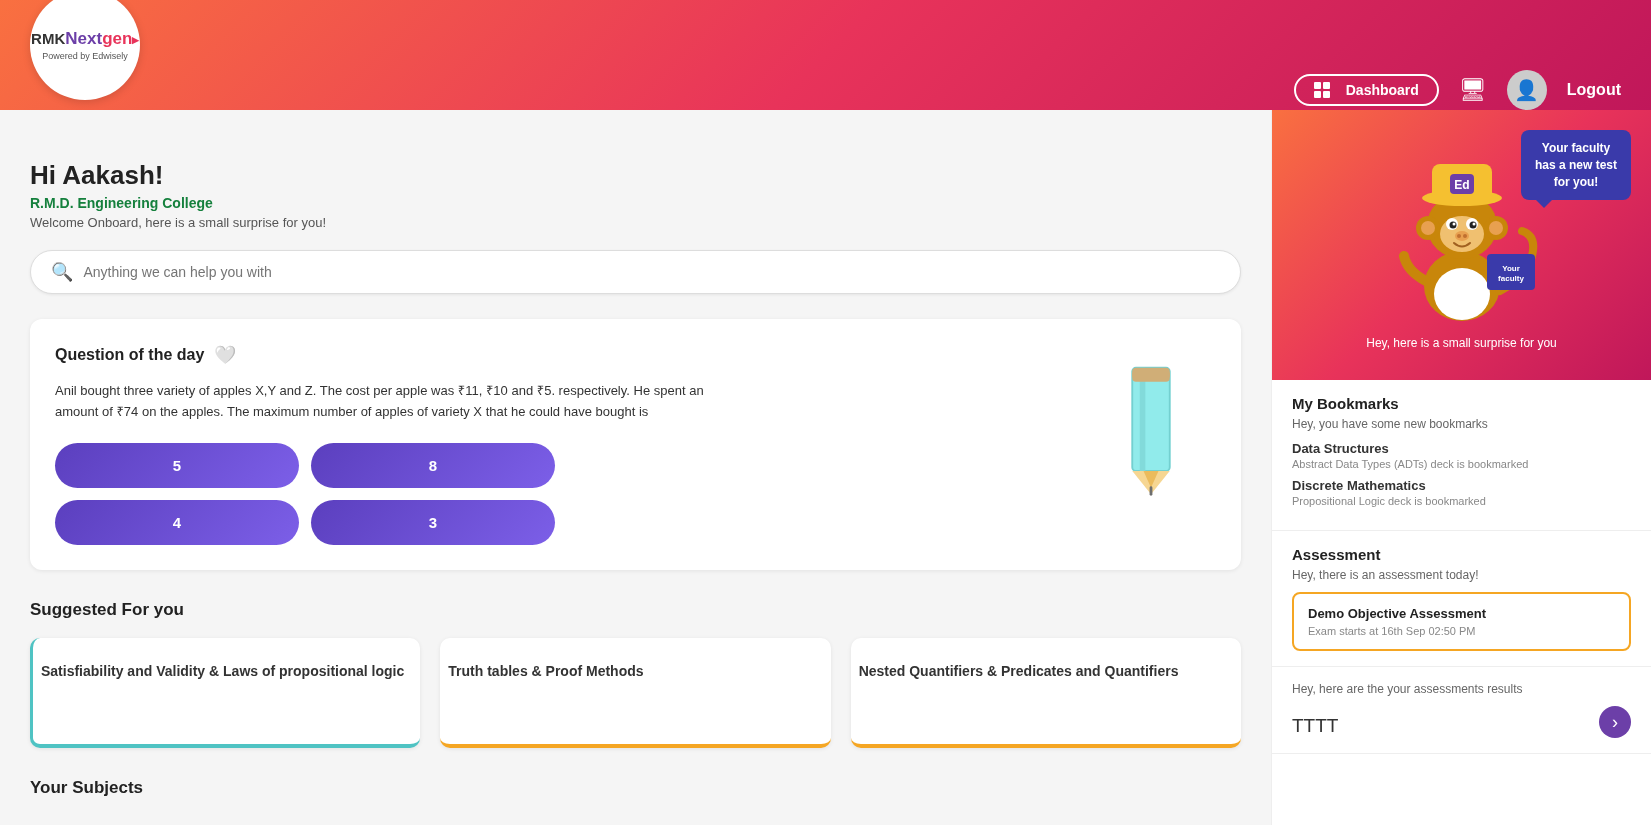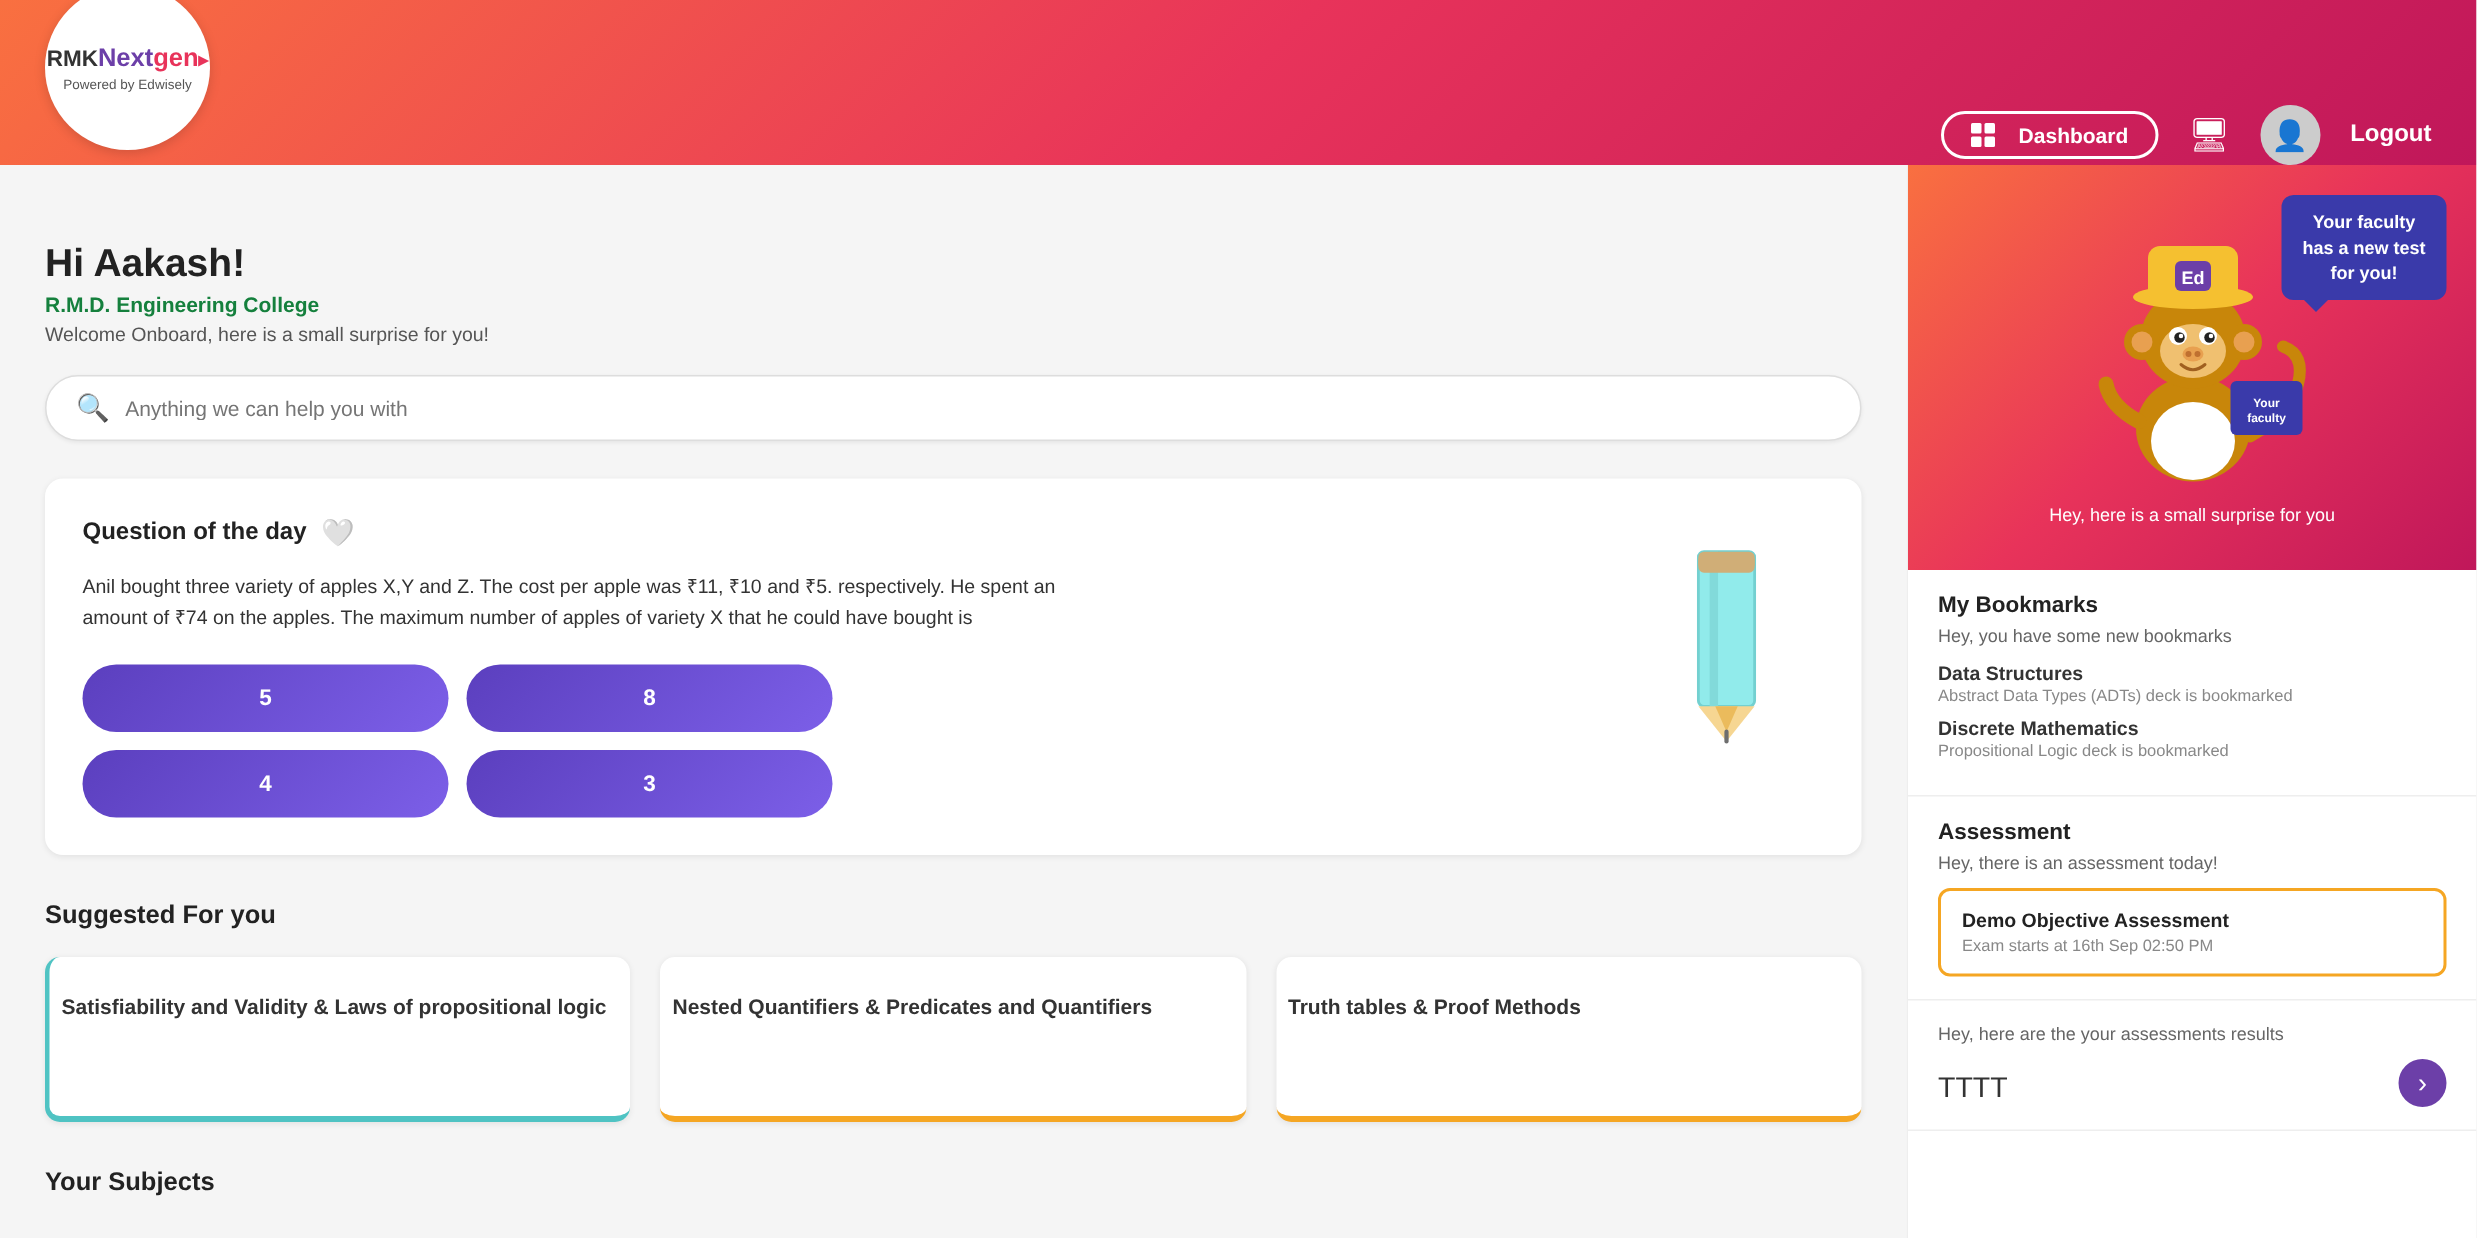--- a/index.html
+++ b/index.html
@@ -394,25 +394,25 @@
         </svg>
       </div>
     </div>
 
     <div>
       <div class="section-title">Suggested For you</div>
       <div class="suggestions-grid">
         <div class="suggestion-card teal">
           <span>Satisfiability and Validity &amp; Laws of propositional logic</span>
         </div>
+        <div class="suggestion-card yellow">
+          <span>Truth tables &amp; Proof Methods</span>
+        </div>
         <div class="suggestion-card orange">
           <span>Nested Quantifiers &amp; Predicates and Quantifiers</span>
-        </div>
-        <div class="suggestion-card yellow">
-          <span>Truth tables &amp; Proof Methods</span>
         </div>
       </div>
     </div>
 
     <div style="font-size:17px;font-weight:700;color:#222;">Your Subjects</div>
   </div>
 
   <div class="sidebar">
 
     <div class="sidebar-monkey-section">

